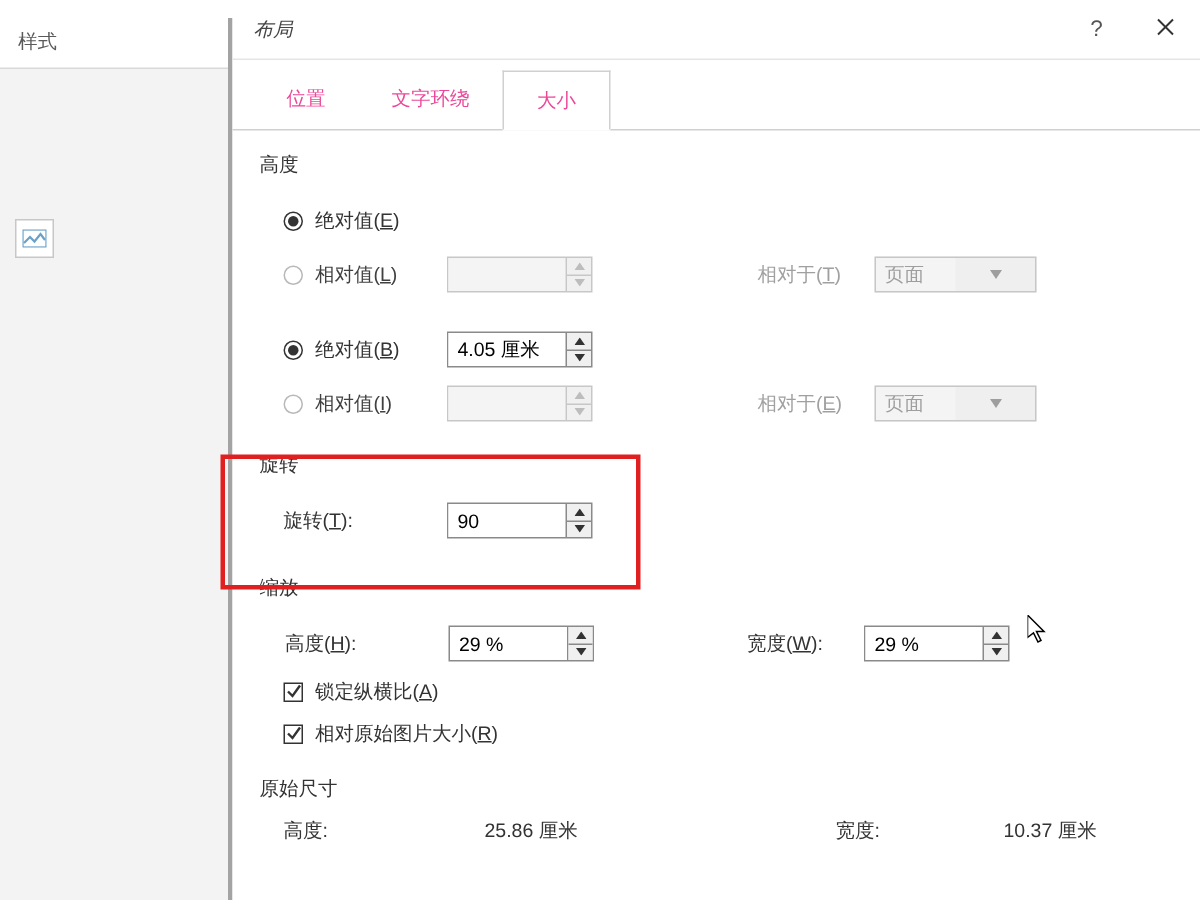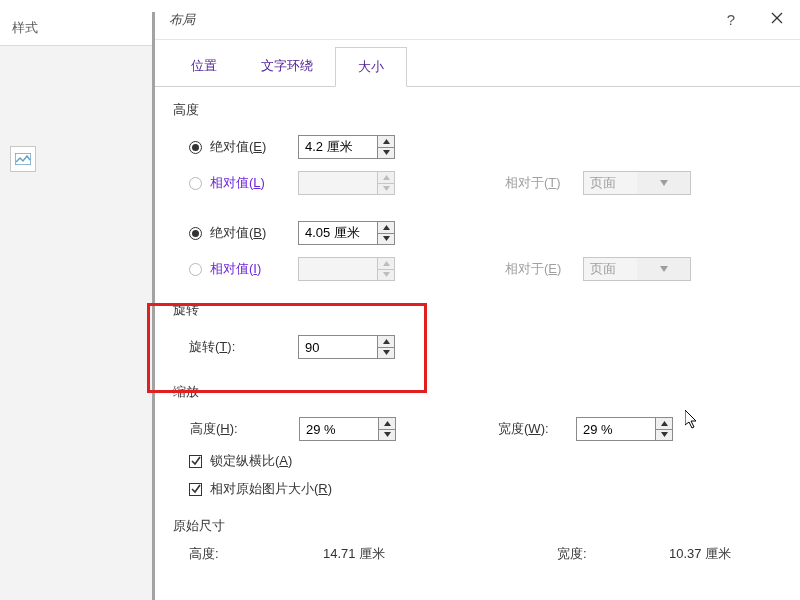--- a/index.html
+++ b/index.html
@@ -65,21 +65,21 @@
   .titlebar .close svg { width: 12px; height: 12px; }
 
   .tabs {
     display: flex;
     border-bottom: 1px solid #d0d0d0;
     padding: 0 14px;
     margin-top: 6px;
   }
   .tab {
     padding: 10px 22px 10px 22px;
-    color: #4c1d95;
+    color: #ec4899;
     position: relative;
     top: 1px;
   }
   .tab.active {
     border: 1px solid #d0d0d0;
     border-bottom: 1px solid #fff;
     background: #fff;
   }
 
   .content { padding: 14px 18px 0 18px; position: relative; }
@@ -108,21 +108,21 @@
     margin-right: 8px;
     flex-shrink: 0;
   }
   .radio.checked::after {
     content: "";
     width: 7px; height: 7px;
     background: #333;
     border-radius: 50%;
   }
   .radio.disabled { border-color: #b8b8b8; }
-  .disabled-text { color: #6d28d9; }
+  .disabled-text { color: #404040; }
   .lbl { width: 88px; }
   .lbl u { text-decoration: underline; }
 
   .spinner {
     display: inline-flex;
     border: 1px solid #8a8a8a;
     height: 24px;
     background: #fff;
   }
   .spinner input {
@@ -239,35 +239,20 @@
     <div class="tab active">大小</div>
   </div>
 
   <div class="content">
 
     <fieldset>
       <span class="grp-label">高度</span>
       <div class="row">
         <span class="radio checked"></span>
         <span class="lbl"><span>绝对值(</span><u>E</u><span>)</span></span>
-        <span class="spinner">
-          <input value="4.2 厘米" style="">
-          <span class="spin-btns">
-            <div>
-                <svg viewBox="0 0 7 5">
-                  <polygon points="3.5,0 7,5 0,5" fill="#333"></polygon>
-                </svg>
-              </div>
-            <div>
-                <svg viewBox="0 0 7 5">
-                  <polygon points="0,0 7,0 3.5,5" fill="#333"></polygon>
-                </svg>
-              </div>
-          </span>
-        </span>
       </div>
       <div class="row">
         <span class="radio disabled"></span>
         <span class="lbl disabled-text"><span>相对值(</span><u>L</u><span>)</span></span>
         <span class="spinner disabled">
           <input disabled="" style="">
           <span class="spin-btns">
             <div>
                 <svg viewBox="0 0 7 5">
                   <polygon points="3.5,0 7,5 0,5" fill="#bdbdbd"></polygon>
@@ -416,21 +401,21 @@
             </svg>
           </span>
         <span><span>相对原始图片大小(</span><u>R</u><span>)</span></span>
       </div>
     </fieldset>
 
     <fieldset style="margin-bottom:4px;">
       <span class="grp-label">原始尺寸</span>
       <div class="orig-row">
         <span class="k">高度:</span>
-        <span class="v">14.71 厘米</span>
+        <span class="v">25.86 厘米</span>
         <span class="k" style="width:78px;">宽度:</span>
         <span class="v">10.37 厘米</span>
       </div>
     </fieldset>
 
     <div class="highlight-box" style="left:-8px; top:216px; width:280px; height:90px;"></div>
 
   </div>
 
   <svg class="cursor" width="16" height="20" viewBox="0 0 16 20">

